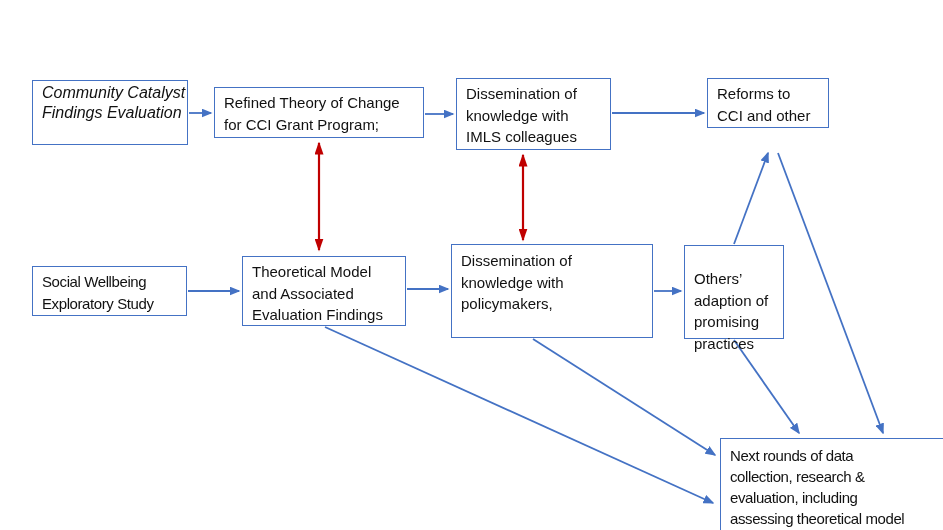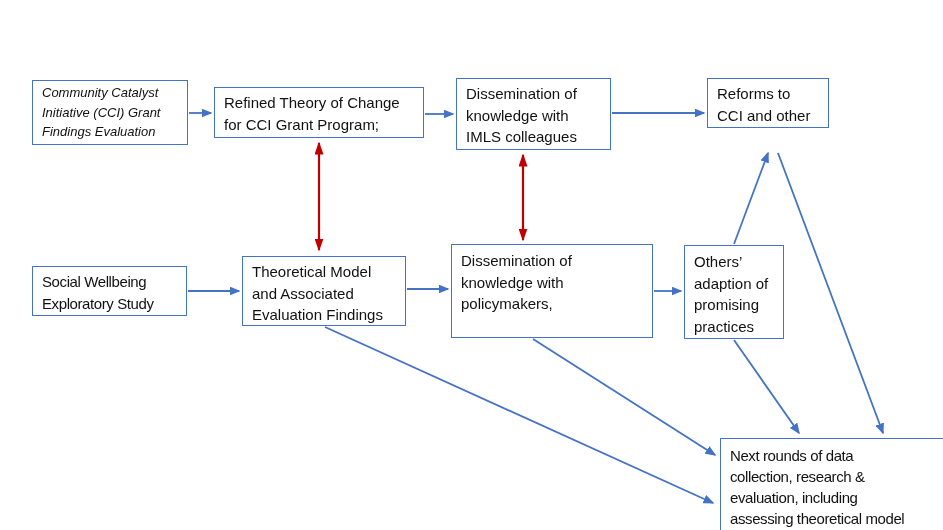--- a/index.html
+++ b/index.html
@@ -22,31 +22,31 @@
     position: absolute;
     box-sizing: border-box;
     background: #ffffff;
     border: 1.6px solid #4472C4;
     padding: 4px 9px;
     font-size: 15px;
     line-height: 21.5px;
     color: #111111;
   }
   .dbox .ln { display: block; white-space: nowrap; }
-  .italic { font-style: italic; font-size: 13px; line-height: 19.5px; }
+  .italic { font-style: italic; font-size: 16px; line-height: 19.5px; }
   .boldbox { font-weight: 400; letter-spacing: -0.4px; }
   
   #box-cci            { left: 32px;  top: 80px;  width: 156px; height: 65px; padding-top: 2px; }
   #box-refined-theory { left: 214px; top: 87px;  width: 210px; height: 51px; }
   #box-diss-imls      { left: 456px; top: 78px;  width: 155px; height: 72px; }
   #box-reforms        { left: 707px; top: 78px;  width: 122px; height: 50px; }
   #box-social         { left: 32px;  top: 266px; width: 155px; height: 50px; }
   #box-theoretical    { left: 242px; top: 256px; width: 164px; height: 70px; }
   #box-diss-pract     { left: 451px; top: 244px; width: 202px; height: 94px; padding-top: 5px; }
-  #box-others         { left: 684px; top: 245px; width: 100px; height: 94px; padding-top: 5px; }
+  #box-others         { left: 684px; top: 245px; width: 100px; height: 94px; padding-top: 22px; }
   #box-next-rounds    { left: 720px; top: 438px; width: 236px; height: 150px; padding-top: 6px; line-height: 21px; }
 </style>
 </head>
 <body>
 
 <div id="canvas">
 
   <svg id="arrow-layer" viewBox="0 0 943 530" xmlns="http://www.w3.org/2000/svg">
     <defs>
       <marker id="mb" markerUnits="userSpaceOnUse" markerWidth="11" markerHeight="9" refX="9.5" refY="4.5" orient="auto">
@@ -69,21 +69,20 @@
 
     <line x1="734" y1="244" x2="768" y2="153" stroke="#4472C4" stroke-width="1.8" marker-end="url(#mb)"></line>
     <line x1="778" y1="153" x2="883" y2="433" stroke="#4472C4" stroke-width="1.8" marker-end="url(#mb)"></line>
     <line x1="734" y1="340" x2="799" y2="433" stroke="#4472C4" stroke-width="1.8" marker-end="url(#mb)"></line>
     <line x1="533" y1="339" x2="715" y2="455" stroke="#4472C4" stroke-width="1.8" marker-end="url(#mb)"></line>
     <line x1="325" y1="327" x2="713" y2="503" stroke="#4472C4" stroke-width="1.8" marker-end="url(#mb)"></line>
   </svg>
 
   <div class="dbox italic" id="box-cci">
     <span class="ln">Community Catalyst</span>
-    <span class="ln">Initiative (CCI) Grant</span>
     <span class="ln">Findings Evaluation</span>
   </div>
 
   <div class="dbox" id="box-refined-theory">
     <span class="ln">Refined Theory of Change</span>
     <span class="ln">for CCI Grant Program;</span>
   </div>
 
   <div class="dbox" id="box-diss-imls">
     <span class="ln">Dissemination of</span>

